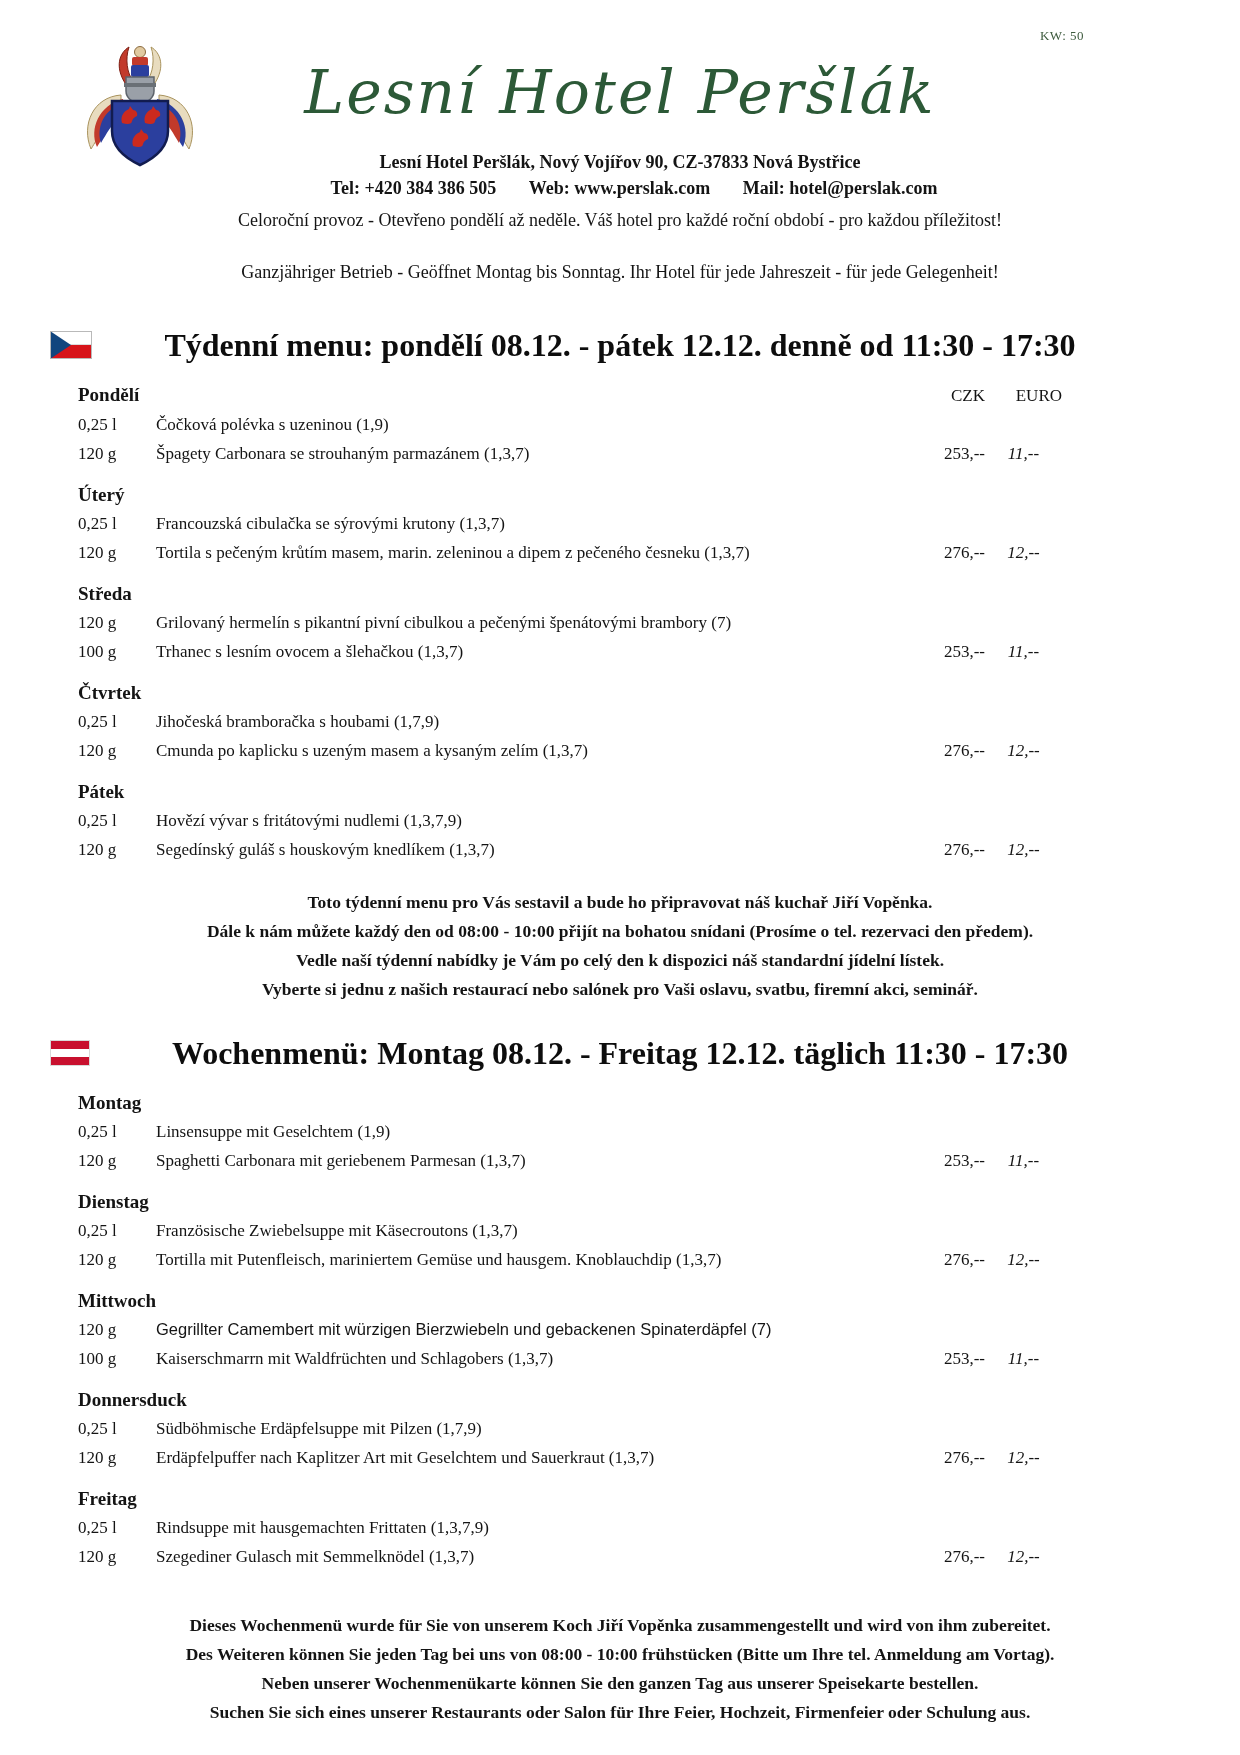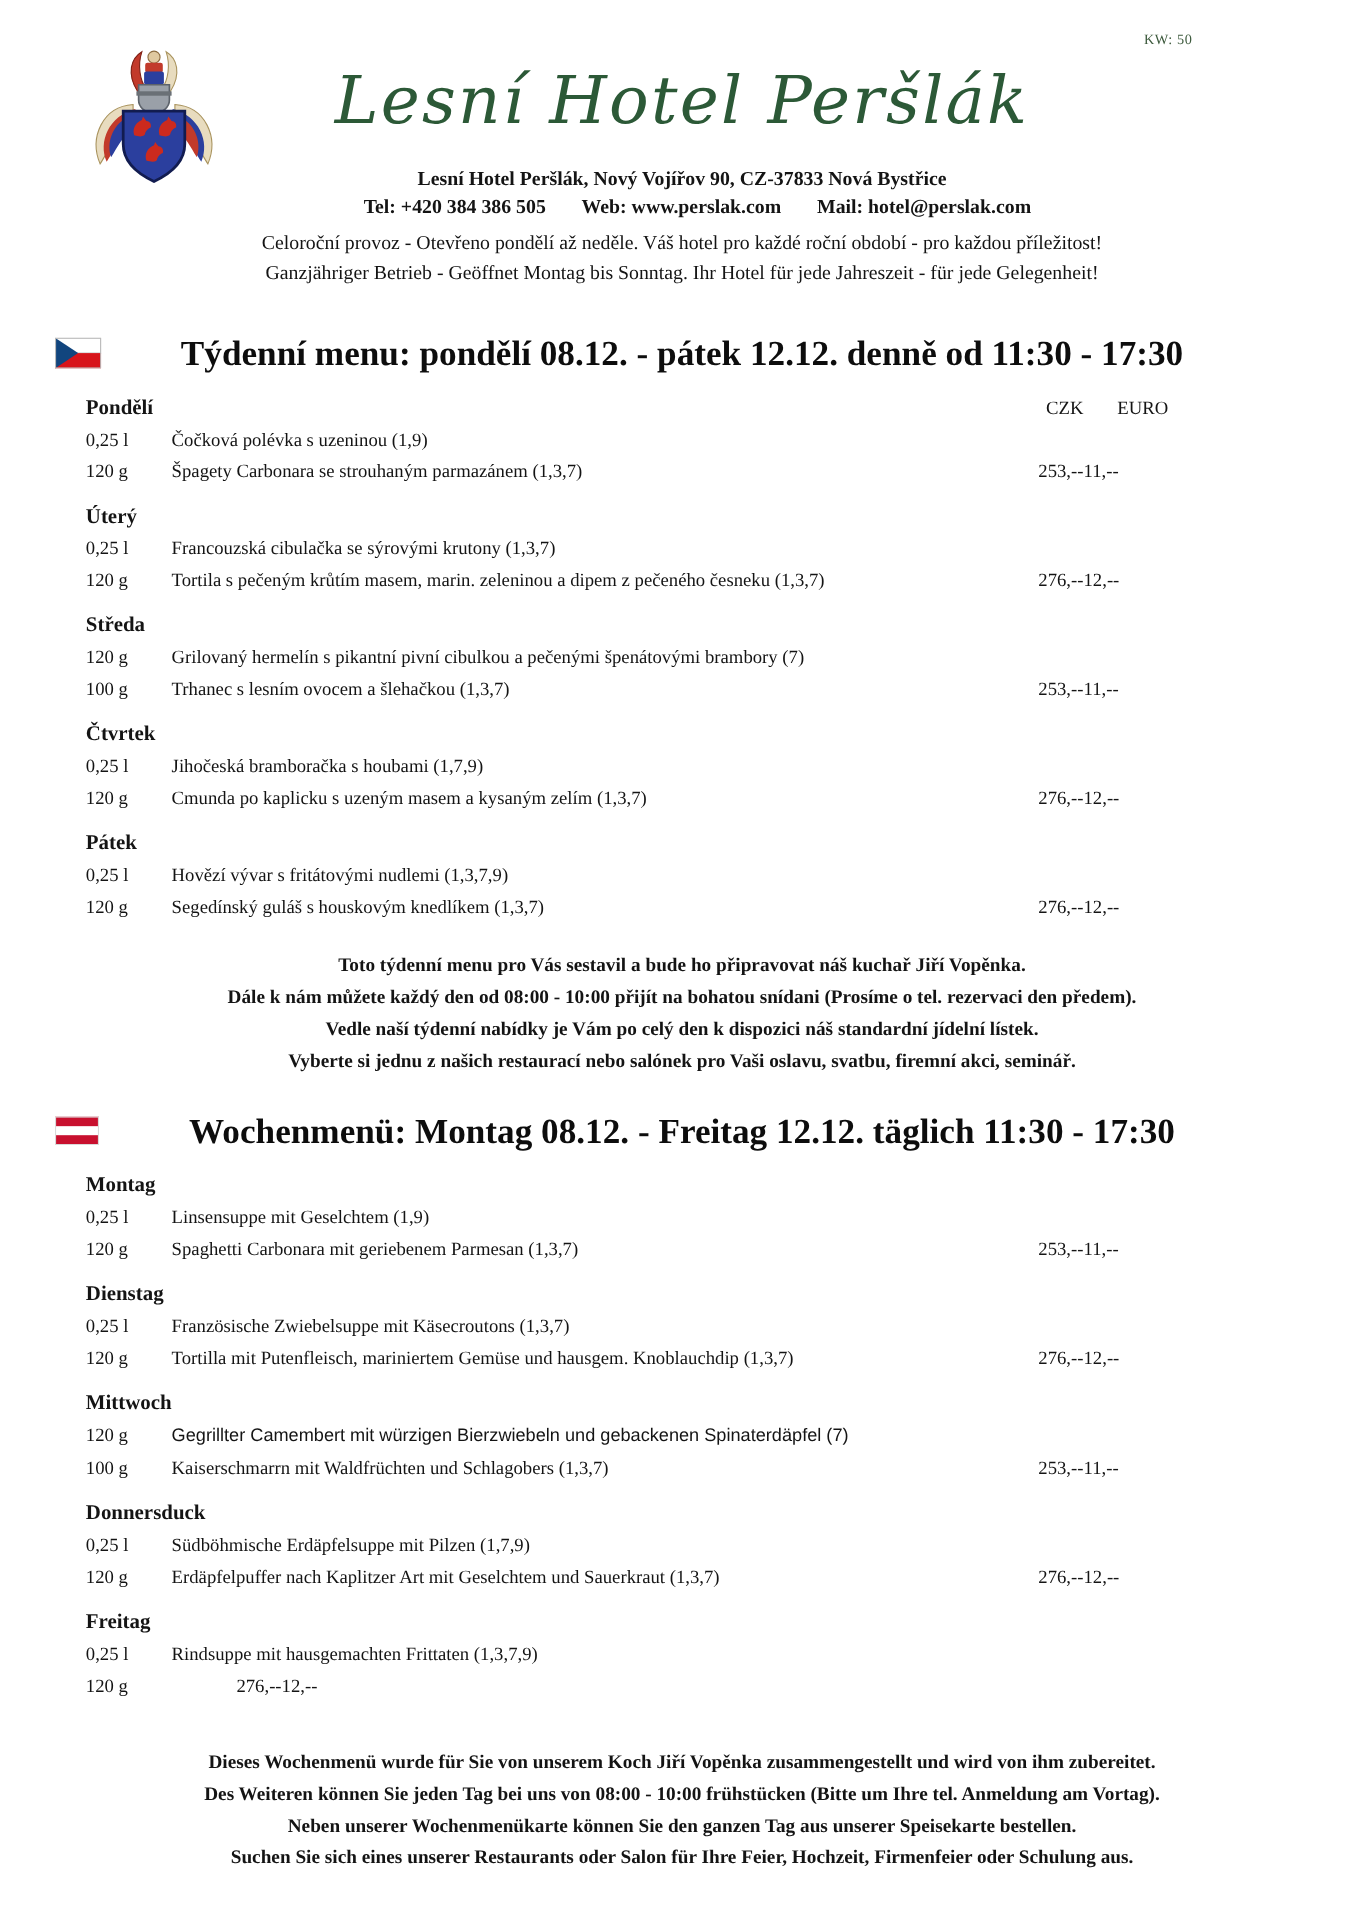--- a/index.html
+++ b/index.html
@@ -32,21 +32,21 @@
   .address-line{
     margin-top:6px;text-align:center;
     font-size:18px;font-weight:bold;
   }
   .contact-line{
     margin-top:5px;text-align:center;
     font-size:18px;font-weight:bold;padding-left:28px;
   }
   .contact-line span{margin:0 14px;}
   .tagline{
-    text-align:center;font-size:18px;line-height:28px;
+    text-align:center;font-size:18px;line-height:28px;margin-top:24px;
   }
   .tagline.first{margin-top:7px;}
 
   .section-heading-row{
     position:relative;text-align:center;
   }
   .section-heading-row.czech{margin-top:36px;}
   .section-heading-row.german{margin-top:26px;}
   .section-heading{
     margin:0;display:inline-block;
@@ -79,21 +79,21 @@
     display:flex;align-items:baseline;line-height:29px;
     font-size:17px;
   }
   .item-qty{width:78px;flex:0 0 78px;}
   .item-dish{flex:1;padding-right:10px;}
   .item-dish.sans{
     font-family:"Liberation Sans", sans-serif;
     font-size:16.5px;
   }
   .item-czk{width:100px;flex:0 0 100px;text-align:right;}
-  .item-euro{width:77px;flex:0 0 77px;text-align:left;}
+  .item-euro{width:77px;flex:0 0 77px;text-align:center;font-style:italic;}
 
   .section-notes{margin-top:24px;}
   .section-notes.german{margin-top:40px;}
   .note-line{
     text-align:center;font-size:17.5px;font-weight:bold;
     line-height:29px;
   }
 </style>
 </head>
 <body>
@@ -325,20 +325,21 @@
             <span class="day-name">Freitag</span>
           </div>
           <div class="item-row">
             <span class="item-qty">0,25 l</span>
             <span class="item-dish">Rindsuppe mit hausgemachten Frittaten (1,3,7,9)</span>
             <span class="item-czk"></span>
             <span class="item-euro"></span>
           </div>
           <div class="item-row">
             <span class="item-qty">120 g</span>
+            <span class="item-dish">Szegediner Gulasch mit Semmelknödel (1,3,7)</span>
             <span class="item-czk">276,--</span>
             <span class="item-euro">12,--</span>
           </div>
         </div>
     <div class="section-notes german">
           <div class="note-line">Dieses Wochenmenü wurde für Sie von unserem Koch Jiří Vopěnka zusammengestellt und wird von ihm zubereitet.</div>
           <div class="note-line">Des Weiteren können Sie jeden Tag bei uns von 08:00 - 10:00 frühstücken (Bitte um Ihre tel. Anmeldung am Vortag).</div>
           <div class="note-line">Neben unserer Wochenmenükarte können Sie den ganzen Tag aus unserer Speisekarte bestellen.</div>
           <div class="note-line">Suchen Sie sich eines unserer Restaurants oder Salon für Ihre Feier, Hochzeit, Firmenfeier oder Schulung aus.</div>
         </div>

